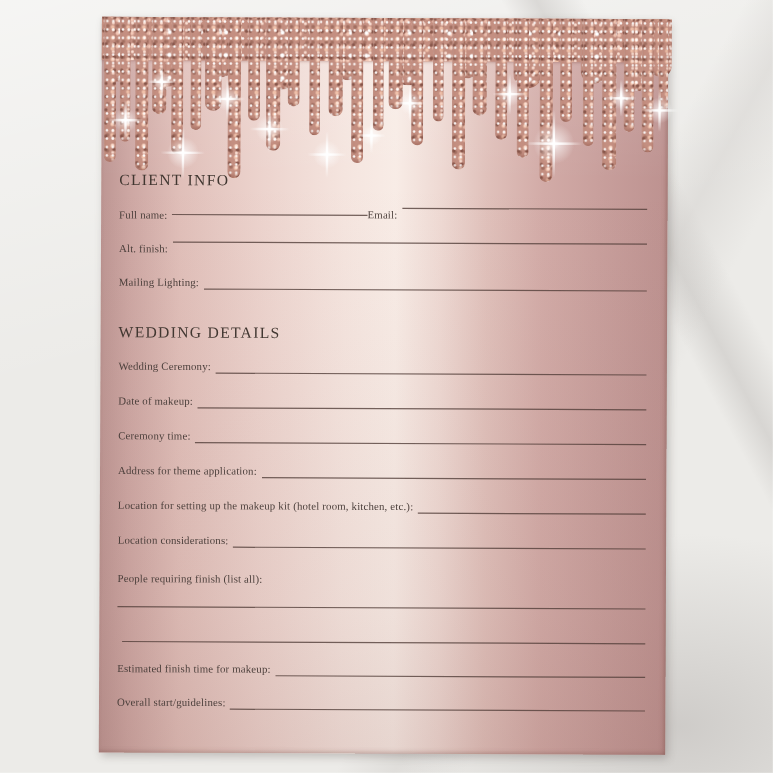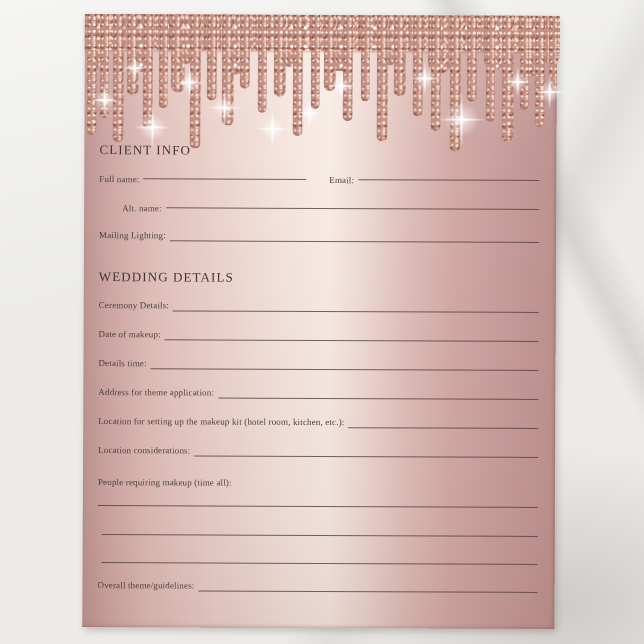--- a/index.html
+++ b/index.html
@@ -54,21 +54,21 @@
   
   .content{position:absolute;inset:0;z-index:4;}
   .heading{
     position:absolute;left:15px;right:17px;font-size:13px;line-height:14px;
     letter-spacing:1.1px;color:#413731;font-weight:400;
   }
   .row{position:absolute;left:15px;right:17px;height:14px;display:flex;align-items:stretch;}
   .lbl{font-size:9px;line-height:13px;color:#4b3f3b;letter-spacing:.15px;white-space:nowrap;}
   .line{flex:1;border-bottom:1px solid rgba(82,62,57,.8);margin:0 0 2px 4px;}
   .g1{display:flex;width:207px;align-items:center;}
-  .g2{display:flex;flex:1;margin-left:23px;align-items:center;}
+  .g2{display:flex;flex:1;align-items:flex-start;}
 </style>
 </head>
 <body>
 
 <div class="scene">
   <div class="paper">
 
     <div class="glitter">
       <div class="band glit"></div>
 
@@ -136,78 +136,79 @@
           <span class="line"></span>
         </span>
         <span class="g2">
           <span class="lbl">Email:</span>
           <span class="line"></span>
         </span>
       </div>
 
       <div class="row" style="top:187px">
         <span class="g2">
-          <span class="lbl">Alt. name:</span>
+          <span class="lbl">Alt. finish:</span>
           <span class="line"></span>
         </span>
       </div>
 
       <div class="row" style="top:215px">
         <span class="lbl">Mailing Lighting:</span>
         <span class="line"></span>
       </div>
 
       <div class="heading" style="top:256px">WEDDING DETAILS</div>
 
       <div class="row" style="top:285px">
-        <span class="lbl">Ceremony Details:</span>
+        <span class="lbl">Wedding Ceremony:</span>
         <span class="line"></span>
       </div>
 
       <div class="row" style="top:314px">
         <span class="lbl">Date of makeup:</span>
         <span class="line"></span>
       </div>
 
       <div class="row" style="top:343px">
-        <span class="lbl">Details time:</span>
+        <span class="lbl">Ceremony time:</span>
         <span class="line"></span>
       </div>
 
       <div class="row" style="top:372px">
         <span class="lbl">Address for theme application:</span>
         <span class="line"></span>
       </div>
 
       <div class="row" style="top:401px">
         <span class="lbl">Location for setting up the makeup kit (hotel room, kitchen, etc.):</span>
         <span class="line"></span>
       </div>
 
       <div class="row" style="top:430px">
         <span class="lbl">Location considerations:</span>
         <span class="line"></span>
       </div>
 
       <div class="row" style="top:462px">
-        <span class="lbl">People requiring makeup (time all):</span>
+        <span class="lbl">People requiring finish (list all):</span>
       </div>
 
       <div class="row" style="top:480px">
         <span class="line" style="margin-left:0"></span>
       </div>
 
       <div class="row" style="top:509px">
         <span class="line"></span>
       </div>
 
       <div class="row" style="top:537px">
+        <span class="lbl">Estimated finish time for makeup:</span>
         <span class="line"></span>
       </div>
 
       <div class="row" style="top:565px">
-        <span class="lbl">Overall theme/guidelines:</span>
+        <span class="lbl">Overall start/guidelines:</span>
         <span class="line"></span>
       </div>
 
     </div>
   </div>
 </div>
 
 </body></html>

